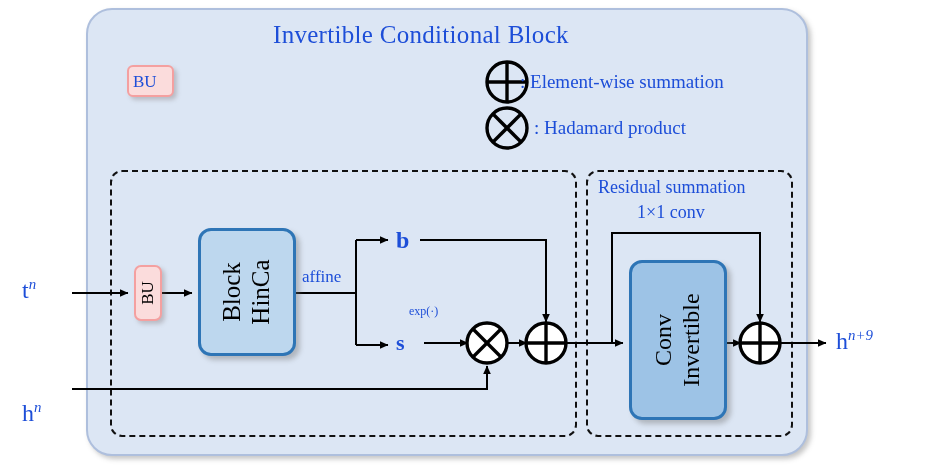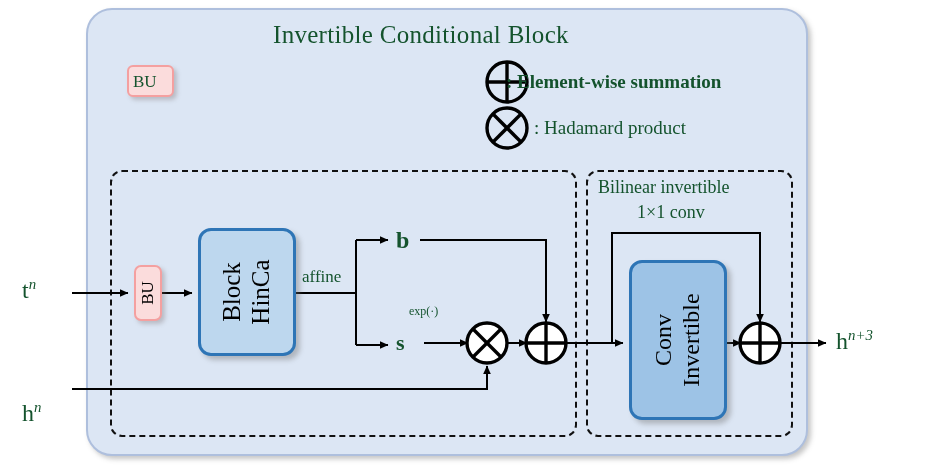--- a/index.html
+++ b/index.html
@@ -21,21 +21,21 @@
     height: 465px;
   }
   svg.layer {
     position: absolute;
     left: 0; top: 0;
     width: 931px;
     height: 465px;
   }
   .txt {
     position: absolute;
-    color: #14532d;
+    color: #1d4ed8;
     white-space: pre;
     line-height: 1;
   }
   
   #outer-panel {
     position: absolute;
     left: 86px;
     top: 8px;
     width: 722px;
     height: 448px;
@@ -69,24 +69,23 @@
     left: 133px;
     top: 73px;
     font-size: 17px;
   }
   #bu-legend-text {
     left: 185px;
     top: 72px;
     font-size: 19px;
   }
   #sum-legend-text {
-    left: 506px;
+    left: 520px;
     top: 72px;
     font-size: 19px;
-    font-weight: bold;
   }
   #had-legend-text {
     left: 534px;
     top: 118px;
     font-size: 19px;
   }
   
   #affine-panel {
     position: absolute;
     left: 110px;
@@ -312,21 +311,21 @@
     </g>
   </svg>
 
   <div class="txt" id="block-title">Invertible Conditional Block</div>
 
   <div id="bu-legend-box"></div>
   <div class="txt" id="bu-legend-label">BU</div>
   <div class="txt" id="sum-legend-text">: Element-wise summation</div>
   <div class="txt" id="had-legend-text">: Hadamard product</div>
 
-  <div class="txt" id="residual-label-1">Bilinear invertible</div>
+  <div class="txt" id="residual-label-1">Residual summation</div>
   <div class="txt" id="residual-label-2">1×1 conv</div>
 
   <div id="bu-block">
     <div id="bu-block-label">BU</div>
   </div>
 
   <div id="hinca-block">
     <div id="hinca-label-wrap">
       <span>HinCa</span>
       <span>Block</span>
@@ -337,20 +336,20 @@
     <div id="invconv-label-wrap">
       <span>Invertible</span>
       <span>Conv</span>
     </div>
   </div>
 
   <div class="txt mathlabel" id="tn-label"><span>t</span><sup>n</sup></div>
 
   <div class="txt mathlabel" id="hn-label"><span>h</span><sup>n</sup></div>
 
-  <div class="txt mathlabel" id="out-label"><span>h</span><sup>n+3</sup></div>
+  <div class="txt mathlabel" id="out-label"><span>h</span><sup>n+9</sup></div>
 
   <div class="txt" id="split-label">affine</div>
   <div class="txt" id="b-label">b</div>
   <div class="txt" id="s-label">s</div>
   <div class="txt" id="exp-label">exp(·)</div>
 
 </div>
 
 </body></html>

